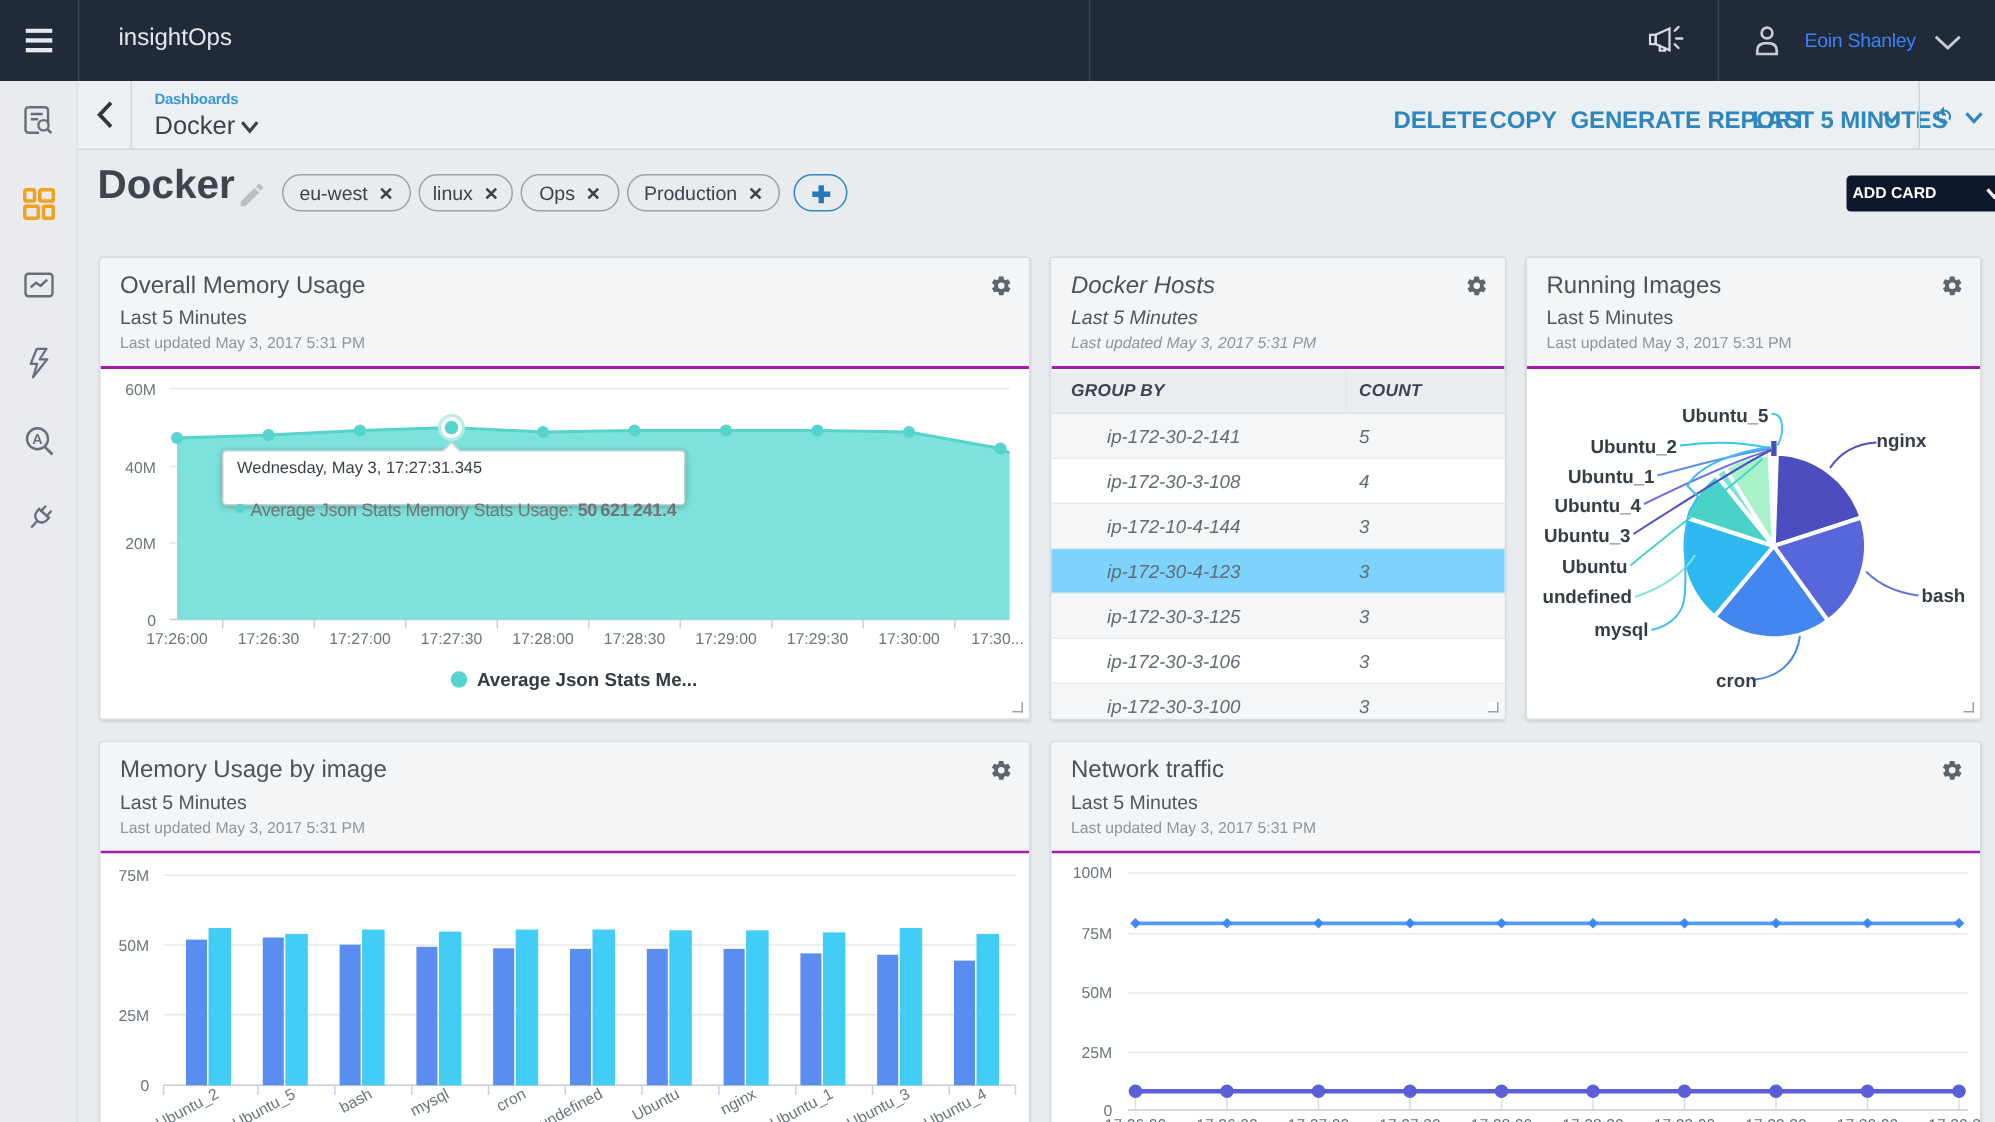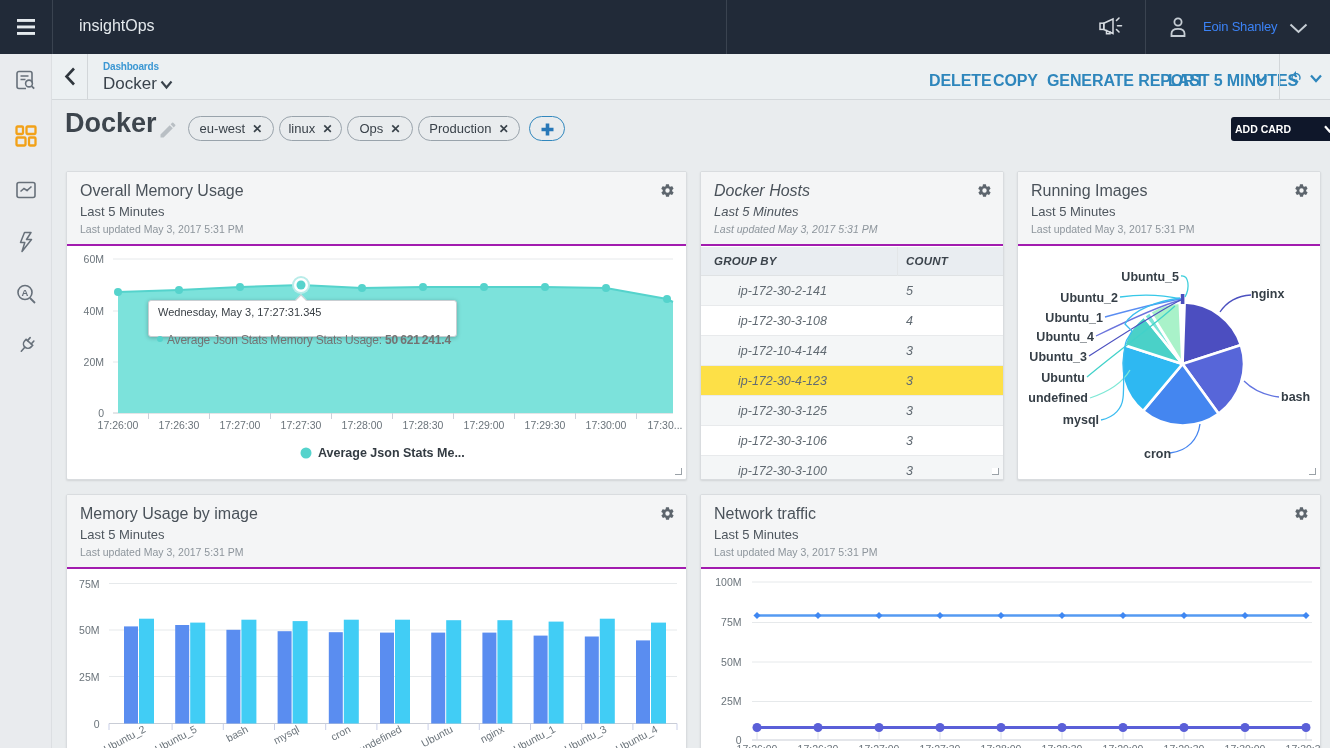--- a/index.html
+++ b/index.html
@@ -279,21 +279,21 @@
           <span class="c2">5</span>
         </div>
       <div class="trow" style="top:134px;background:#fff">
           <span class="c1">ip-172-30-3-108</span>
           <span class="c2">4</span>
         </div>
       <div class="trow" style="top:164px;background:#f4f6f7">
           <span class="c1">ip-172-10-4-144</span>
           <span class="c2">3</span>
         </div>
-      <div class="trow" style="top:194px;background:#fde047">
+      <div class="trow" style="top:194px;background:#7dd3fc">
           <span class="c1">ip-172-30-4-123</span>
           <span class="c2">3</span>
         </div>
       <div class="trow" style="top:224px;background:#f4f6f7">
           <span class="c1">ip-172-30-3-125</span>
           <span class="c2">3</span>
         </div>
       <div class="trow" style="top:254px;background:#fff">
           <span class="c1">ip-172-30-3-106</span>
           <span class="c2">3</span>

